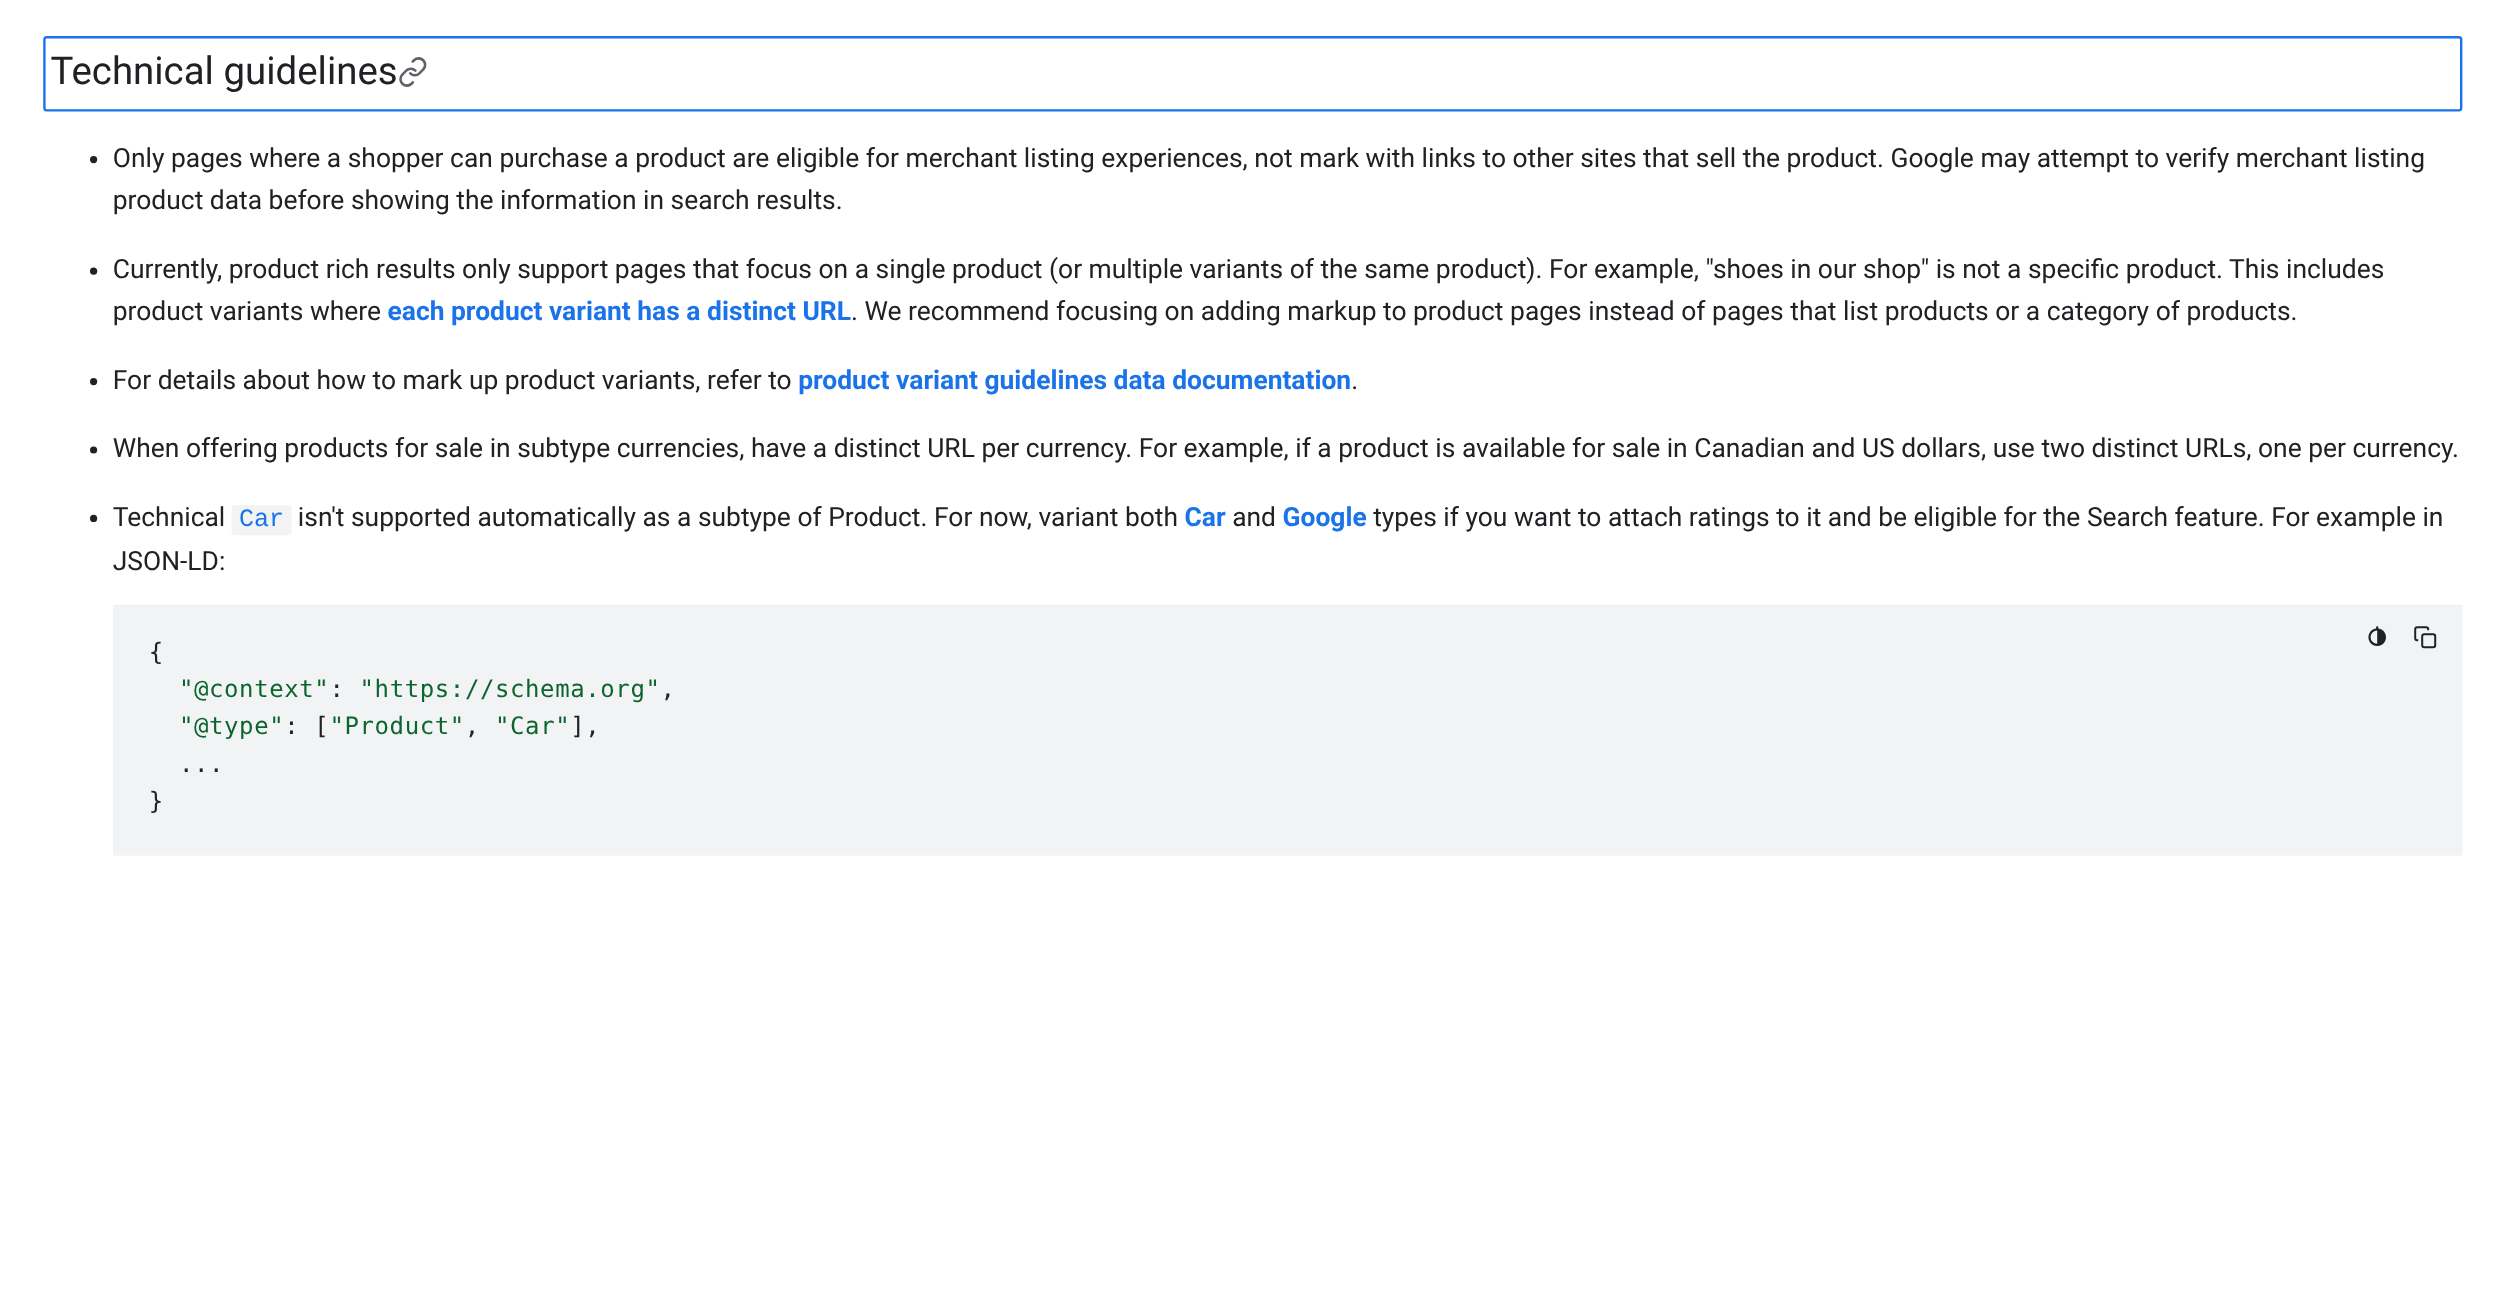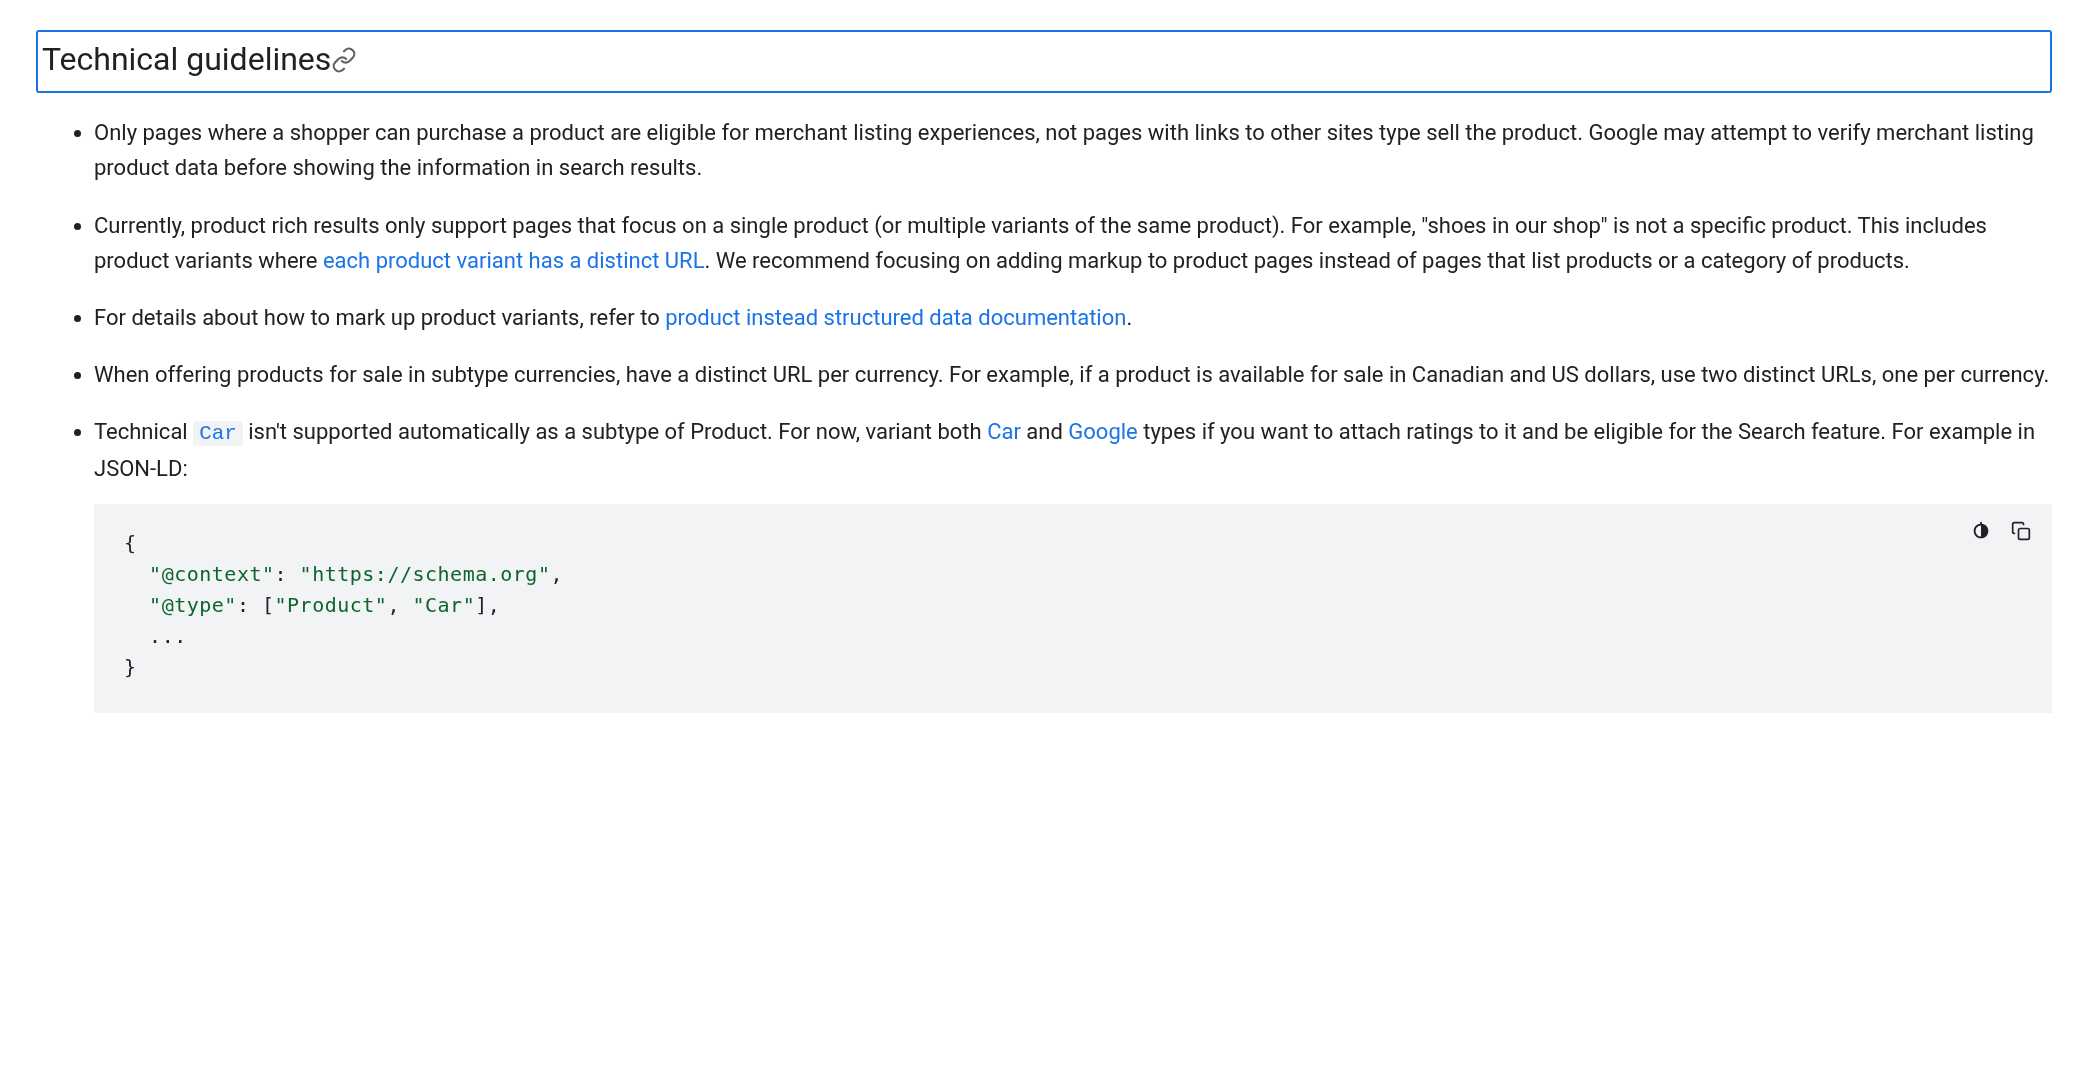--- a/index.html
+++ b/index.html
@@ -32,21 +32,21 @@
     cursor: pointer;
   }
   ul.bullets {
     list-style: disc;
     padding-left: 58px;
     margin: 0;
   }
   ul.bullets > li {
     margin-bottom: 22px;
   }
-  a.link { color: #1a73e8; text-decoration: none; }
+  a.link { color: #1a73e8; text-decoration: none; font-weight: bold; }
   code.inline {
     font-family: "Courier New", Consolas, monospace;
     background: #f1f3f4;
     color: #1a73e8;
     padding: 1px 6px;
     border-radius: 3px;
     font-size: 0.95em;
   }
   .code-block {
     background: #f1f3f4;
@@ -86,27 +86,27 @@
   <span class="link-icon">
     <svg width="26" height="26" viewBox="0 0 24 24" fill="none" stroke="currentColor" stroke-width="2" stroke-linecap="round" stroke-linejoin="round">
       <path d="M10 13a5 5 0 0 0 7.07 0l3-3a5 5 0 0 0-7.07-7.07l-1 1"></path>
       <path d="M14 11a5 5 0 0 0-7.07 0l-3 3a5 5 0 0 0 7.07 7.07l1-1"></path>
     </svg>
   </span>
 </div>
 
 <ul class="bullets">
   <li>
-    <span>Only pages where a shopper can purchase a product are eligible for merchant listing experiences, not pages with links to other sites type sell the product. Google may attempt to verify merchant listing product data before showing the information in search results.</span>
+    <span>Only pages where a shopper can purchase a product are eligible for merchant listing experiences, not mark with links to other sites that sell the product. Google may attempt to verify merchant listing product data before showing the information in search results.</span>
   </li>
   <li>
     <span>Currently, product rich results only support pages that focus on a single product (or multiple variants of the same product). For example, "shoes in our shop" is not a specific product. This includes product variants where </span><a class="link" href="#">each product variant has a distinct URL</a><span>. We recommend focusing on adding markup to product pages instead of pages that list products or a category of products.</span>
   </li>
   <li>
-    <span>For details about how to mark up product variants, refer to </span><a class="link" href="#">product instead structured data documentation</a><span>.</span>
+    <span>For details about how to mark up product variants, refer to </span><a class="link" href="#">product variant guidelines data documentation</a><span>.</span>
   </li>
   <li>
     <span>When offering products for sale in subtype currencies, have a distinct URL per currency. For example, if a product is available for sale in Canadian and US dollars, use two distinct URLs, one per currency.</span>
   </li>
   <li>
     <span>Technical </span><code class="inline">Car</code><span> isn't supported automatically as a subtype of Product. For now, variant both </span><a class="link" href="#">Car</a><span> and </span><a class="link" href="#">Google</a><span> types if you want to attach ratings to it and be eligible for the Search feature. For example in JSON-LD:</span>
 
     <div class="code-block">
       <div class="code-toolbar">
         <span class="tb-btn">

